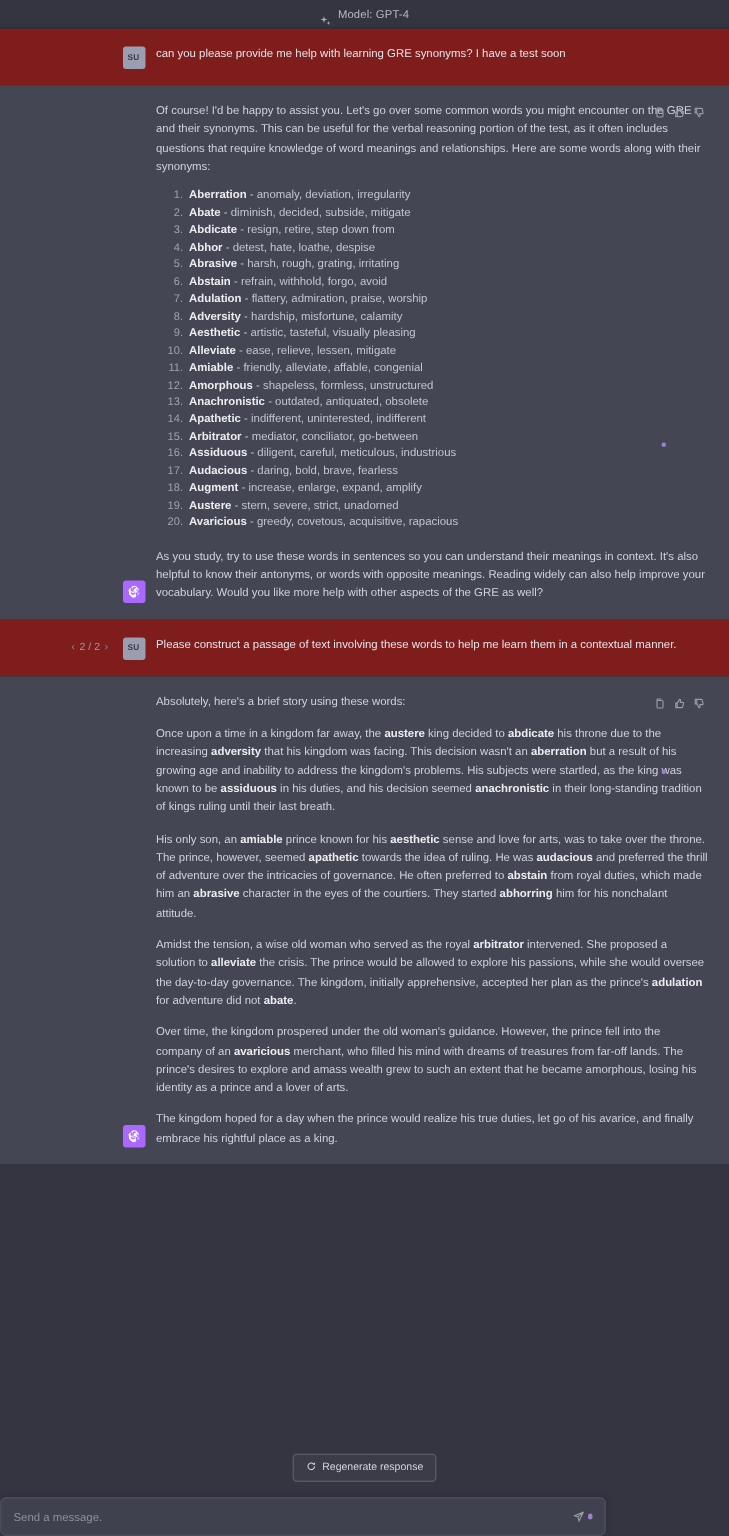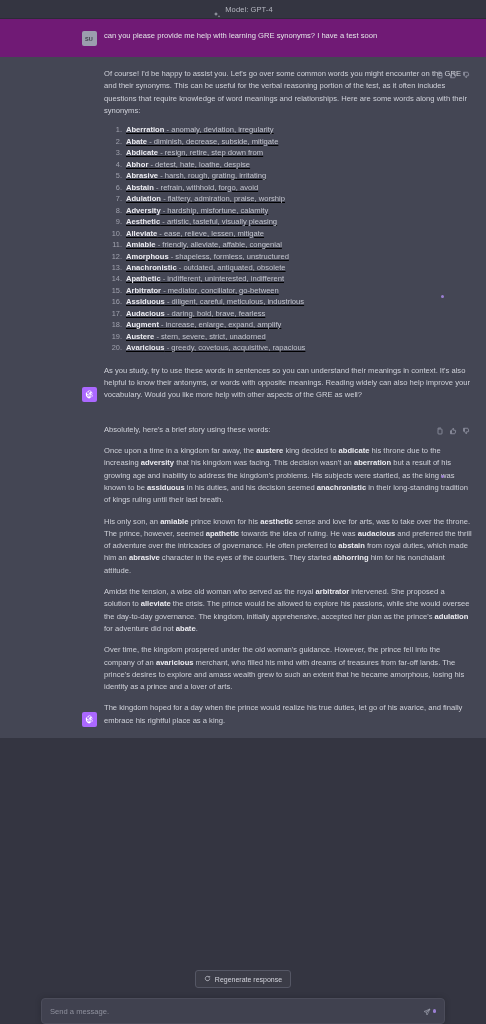--- a/index.html
+++ b/index.html
@@ -19,41 +19,41 @@
     display: flex; align-items: center; justify-content: center;
     gap: 4px;
   }
   .topbar .label { font-size: 7.5px; color: #b6b8c1; letter-spacing: .1px; }
   .spark { width: 8px; height: 8px; display: block; }
 
   
   .thread { flex: 1 1 auto; overflow: hidden; position: relative; }
 
   .turn { display: flex; width: 486px; padding: 11px 0; position: relative; }
-  .turn.user { background: #701a75; }
+  .turn.user { background: #7f1d1d; }
   .turn.bot  { background: #444654; align-items: flex-end; }
 
   .gutter { width: 78px; flex: 0 0 78px; display: flex; align-items: flex-start; justify-content: flex-end; padding-top: 1px; }
   .pager { display: flex; align-items: center; gap: 3px; font-size: 7px; color: #9a9cab; padding-right: 6px; padding-top: 3px;}
   .pager .arrow { font-size: 7px; color: #8b8d9b; cursor: pointer; }
 
   .avatarcell { width: 22px; flex: 0 0 22px; display: flex; justify-content: center; padding-top: 1px;}
   .avatar { width: 15px; height: 15px; border-radius: 2px; display: flex; align-items: center; justify-content: center; }
   .avatar.user { background: #9b9eae; color: #3b3c47; font-size: 5.5px; font-weight: bold; letter-spacing: .2px; }
   .avatar.bot  { background: #ab68ff; }
   .avatar.bot svg { width: 11px; height: 11px; display: block; }
 
   .body { flex: 1 1 auto; padding-right: 14px; padding-left: 4px; min-width: 0; }
 
   p.msg { font-size: 7.6px; line-height: 1.62; color: #d0d2da; margin-bottom: 9px; }
   p.msg:last-child { margin-bottom: 0; }
   .turn.user p.msg { color: #e3e4e8; }
   b { color: #ececf1; font-weight: bold; }
 
-  ol.words { list-style: none; counter-reset: w; margin: 0 0 9px 0; padding: 0; text-decoration: underline; }
+  ol.words { list-style: none; counter-reset: w; margin: 0 0 9px 0; padding: 0; }
   ol.words li {
     counter-increment: w;
     font-size: 7.6px; line-height: 1.0; color: #c3c5ce;
     padding: 0 0 3.9px 22px; position: relative;
   }
   ol.words li::before {
     content: counter(w) ".";
     position: absolute; left: 0; width: 18px; text-align: right;
     color: #a0a2ae; font-size: 7.4px;
   }
@@ -70,21 +70,21 @@
   .footer { flex: 0 0 auto; background: #343541; padding-top: 14px; padding-bottom: 0; position: relative; }
   .regen-row { display: flex; justify-content: center; margin-bottom: 10px; }
   .regen {
     display: inline-flex; align-items: center; gap: 4px;
     border: 1px solid #555765; border-radius: 3px;
     background: #3b3c47; color: #d3d4dc;
     font-size: 7px; padding: 4px 8px; cursor: pointer;
   }
   .regen svg { width: 7px; height: 7px; stroke: #d3d4dc; fill: none; stroke-width: 1.6; }
 
-  .composer-wrap { display: flex; justify-content: center; }
+  .composer-wrap { display: flex; }
   .composer {
     width: 404px; height: 26px;
     background: #40414f; border: 1px solid #4b4c5a; border-radius: 4px;
     display: flex; align-items: center; padding: 0 8px;
     box-shadow: 0 0 6px rgba(0,0,0,.18);
   }
   .composer input {
     flex: 1 1 auto; background: transparent; border: none; outline: none;
     color: #d8d9e0; font-size: 7.6px; font-family: "Liberation Sans", sans-serif;
   }
@@ -125,21 +125,21 @@
         <div class="avatar bot">
           <svg viewBox="0 0 24 24">
               <path fill="#fff" d="M12 3.2c-2.2 0-4 1.3-4.7 3.2-2 .3-3.5 2-3.5 4.1 0 .8.2 1.5.6 2.1-.6 1.9.3 4 2.1 5 .7 1.8 2.5 3.1 4.6 3.1 2.2 0 4-1.3 4.7-3.2 2-.3 3.5-2 3.5-4.1 0-.8-.2-1.5-.6-2.1.6-1.9-.3-4-2.1-5-.7-1.8-2.5-3.1-4.6-3.1zm0 1.4c1.2 0 2.3.6 2.9 1.6l-3.6 2.1v4.1l-1.7-1V7.9c0-1.8 1.2-3.3 2.4-3.3zm4.4 2.6c1.2.6 1.9 2 1.6 3.2l-3.6-2.1-3.6 2 1.7 1 3.2-1.8c1.6-.9 2-1 .7-2.3zM6.8 8.3c.2-1.2 1.1-2.1 2.3-2.4v4.2l3.6 2.1-1.7 1-3.2-1.9c-1.5-.9-1.2-1.5-1-3zm12 4.3c0 1.3-.9 2.4-2.1 2.7v-4.2L13 9l1.7-1 3.2 1.9c.6.3.9 1 .9 1.7zM7.2 12.4l3.6 2.1 3.6-2.1v2l-3.2 1.8c-1.2.7-2.8.3-3.5-.9-.4-.6-.5-1.3-.5-1.9v-1zm9.6 4.1c-.2 1.2-1.1 2.1-2.3 2.4v-4.2L11 12.6l1.7-1 3.2 1.9c1.1.6 1.3 1.9.9 3z"></path>
             </svg>
         </div>
       </div>
       <div class="body">
         <p class="msg">Of course! I'd be happy to assist you. Let's go over some common words you might encounter on the GRE and their synonyms. This can be useful for the verbal reasoning portion of the test, as it often includes questions that require knowledge of word meanings and relationships. Here are some words along with their synonyms:</p>
         <ol class="words" id="list-1">
             <li><span class="term">Aberration</span><span> - anomaly, deviation, irregularity</span></li>
-            <li><span class="term">Abate</span><span> - diminish, decrease, subside, mitigate</span></li>
+            <li><span class="term">Abate</span><span> - diminish, decided, subside, mitigate</span></li>
             <li><span class="term">Abdicate</span><span> - resign, retire, step down from</span></li>
             <li><span class="term">Abhor</span><span> - detest, hate, loathe, despise</span></li>
             <li><span class="term">Abrasive</span><span> - harsh, rough, grating, irritating</span></li>
             <li><span class="term">Abstain</span><span> - refrain, withhold, forgo, avoid</span></li>
             <li><span class="term">Adulation</span><span> - flattery, admiration, praise, worship</span></li>
             <li><span class="term">Adversity</span><span> - hardship, misfortune, calamity</span></li>
             <li><span class="term">Aesthetic</span><span> - artistic, tasteful, visually pleasing</span></li>
             <li><span class="term">Alleviate</span><span> - ease, relieve, lessen, mitigate</span></li>
             <li><span class="term">Amiable</span><span> - friendly, alleviate, affable, congenial</span></li>
             <li><span class="term">Amorphous</span><span> - shapeless, formless, unstructured</span></li>
@@ -168,20 +168,35 @@
           </span>
         <span>
             <svg viewBox="0 0 16 16">
               <path d="M5 8.5v-6H3v6zM5 8.5l3 5c1 0 1.6-.7 1.4-1.7L9 9.5h3.3c.8 0 1.3-.7 1.1-1.4l-1-4.3C12.3 3.1 11.7 2.5 11 2.5H5"></path>
             </svg>
           </span>
       </div>
       <div class="dot" style="left:441px; top:238px;"></div>
     </div>
 
+    <div class="turn user">
+      <div class="gutter">
+        <div class="pager">
+          <span class="arrow">‹</span>
+          <span>2 / 2</span>
+          <span class="arrow">›</span>
+        </div>
+      </div>
+      <div class="avatarcell">
+        <div class="avatar user">SU</div>
+      </div>
+      <div class="body">
+        <p class="msg">Please construct a passage of text involving these words to help me learn them in a contextual manner.</p>
+      </div>
+    </div>
 
     <div class="turn bot">
       <div class="gutter"></div>
       <div class="avatarcell">
         <div class="avatar bot">
           <svg viewBox="0 0 24 24">
               <path fill="#fff" d="M12 3.2c-2.2 0-4 1.3-4.7 3.2-2 .3-3.5 2-3.5 4.1 0 .8.2 1.5.6 2.1-.6 1.9.3 4 2.1 5 .7 1.8 2.5 3.1 4.6 3.1 2.2 0 4-1.3 4.7-3.2 2-.3 3.5-2 3.5-4.1 0-.8-.2-1.5-.6-2.1.6-1.9-.3-4-2.1-5-.7-1.8-2.5-3.1-4.6-3.1zm0 1.4c1.2 0 2.3.6 2.9 1.6l-3.6 2.1v4.1l-1.7-1V7.9c0-1.8 1.2-3.3 2.4-3.3zm4.4 2.6c1.2.6 1.9 2 1.6 3.2l-3.6-2.1-3.6 2 1.7 1 3.2-1.8c1.6-.9 2-1 .7-2.3zM6.8 8.3c.2-1.2 1.1-2.1 2.3-2.4v4.2l3.6 2.1-1.7 1-3.2-1.9c-1.5-.9-1.2-1.5-1-3zm12 4.3c0 1.3-.9 2.4-2.1 2.7v-4.2L13 9l1.7-1 3.2 1.9c.6.3.9 1 .9 1.7zM7.2 12.4l3.6 2.1 3.6-2.1v2l-3.2 1.8c-1.2.7-2.8.3-3.5-.9-.4-.6-.5-1.3-.5-1.9v-1zm9.6 4.1c-.2 1.2-1.1 2.1-2.3 2.4v-4.2L11 12.6l1.7-1 3.2 1.9c1.1.6 1.3 1.9.9 3z"></path>
             </svg>
         </div>
       </div>

